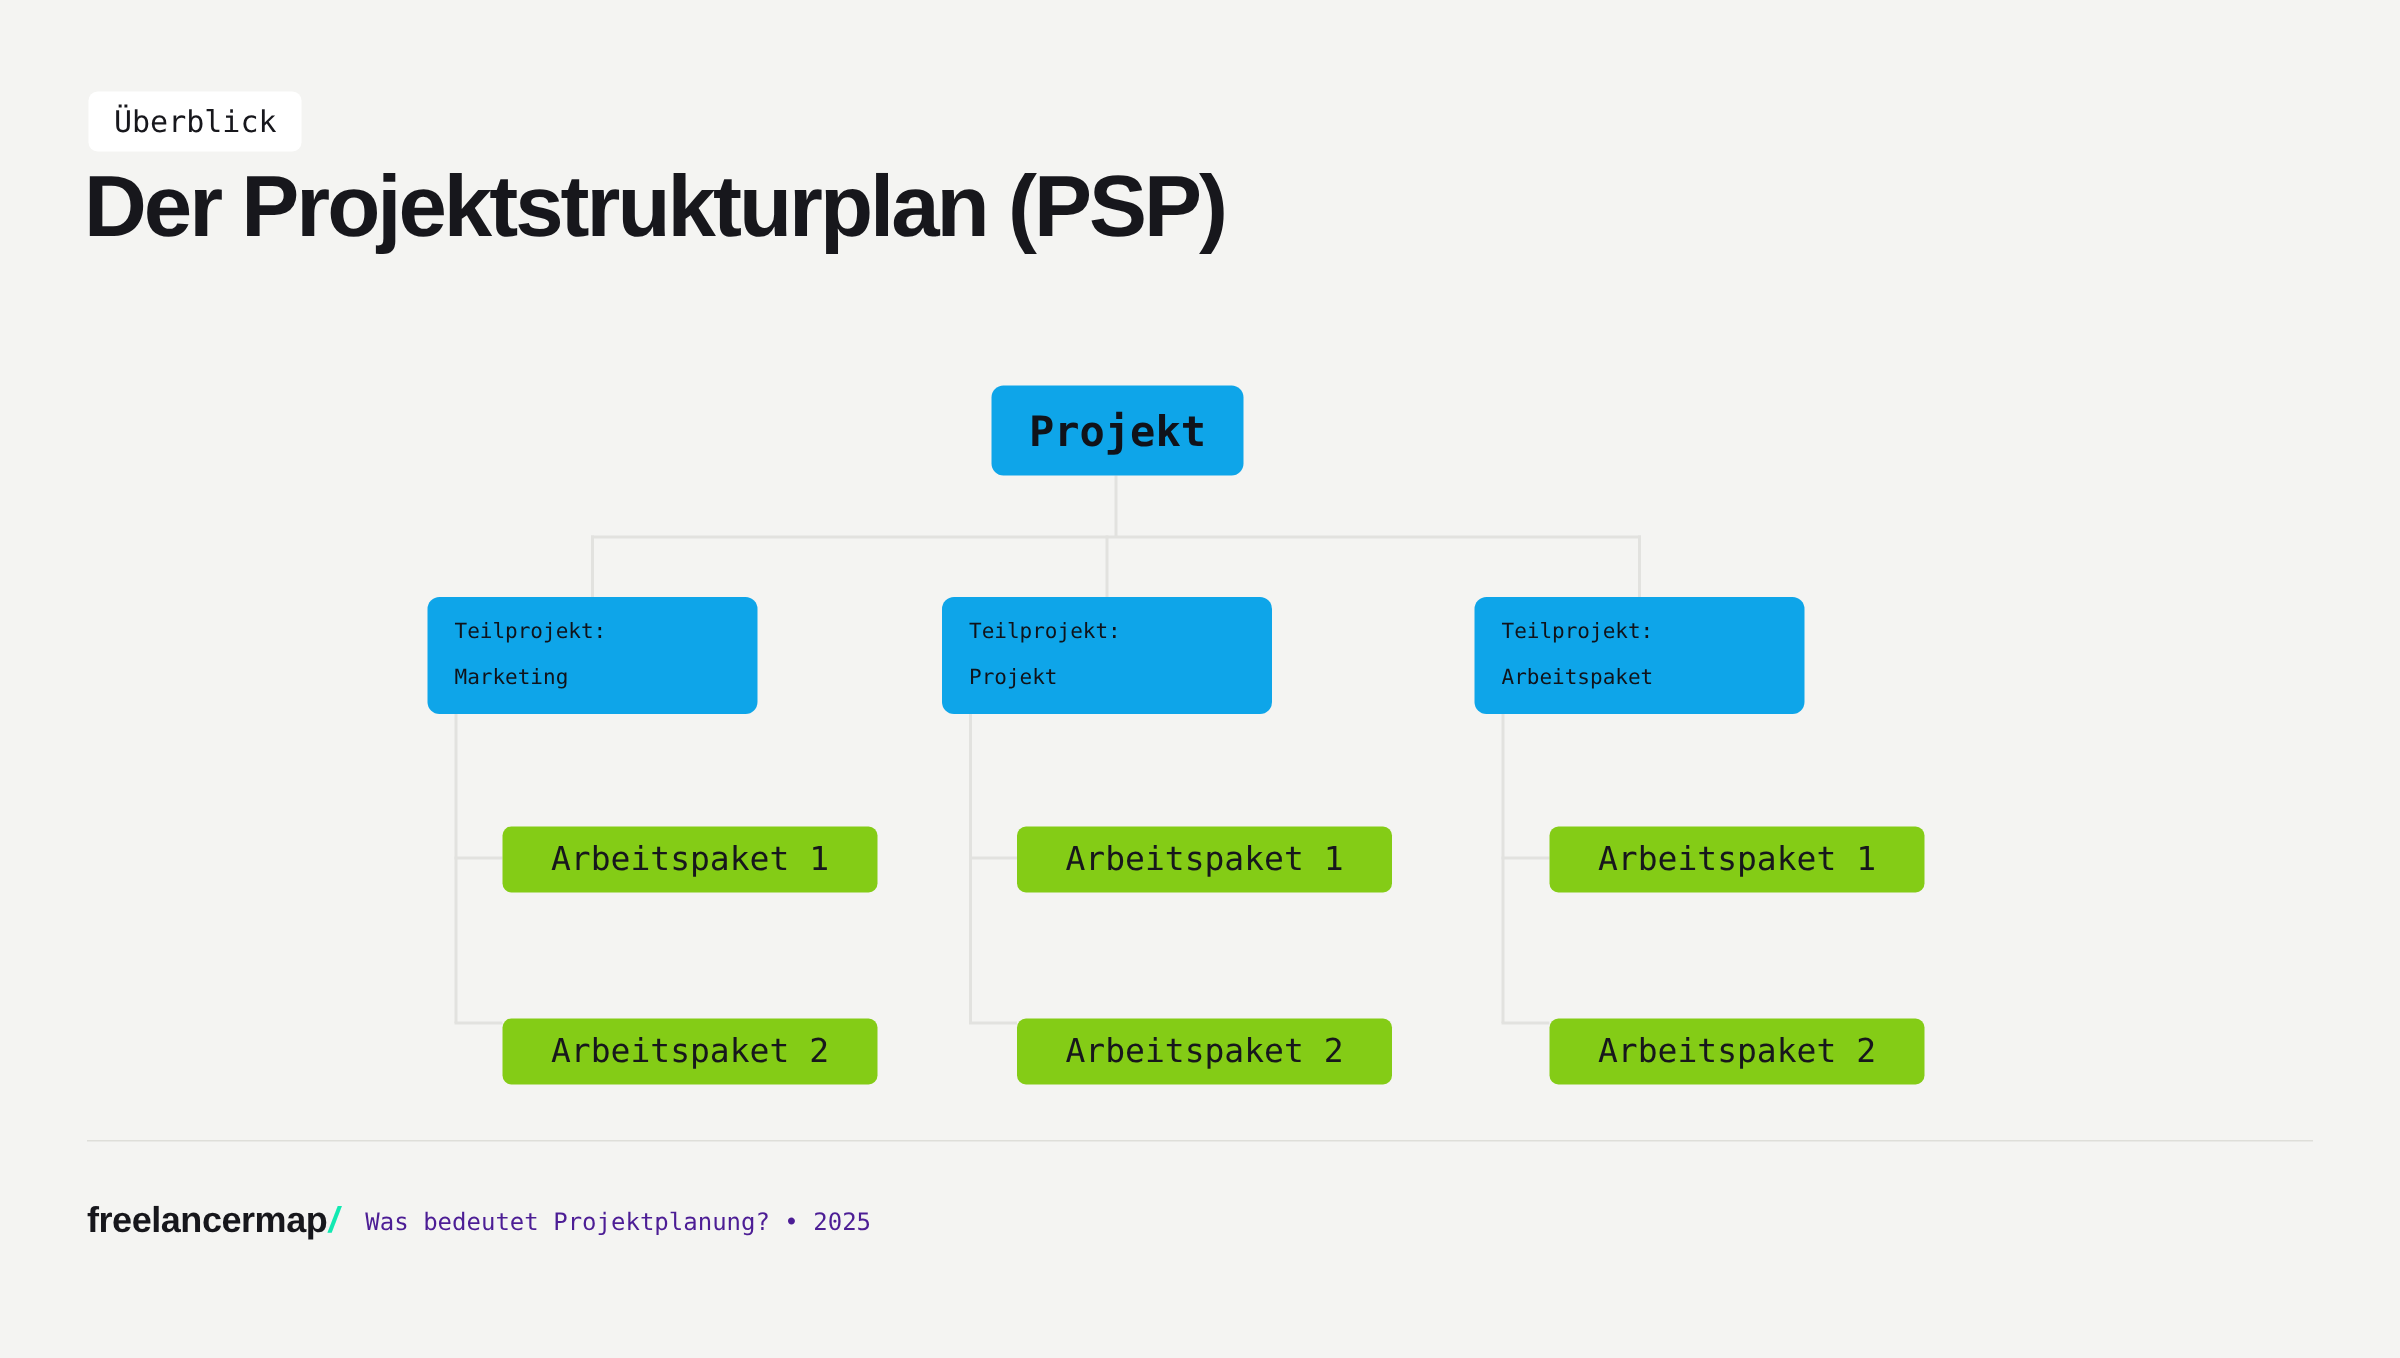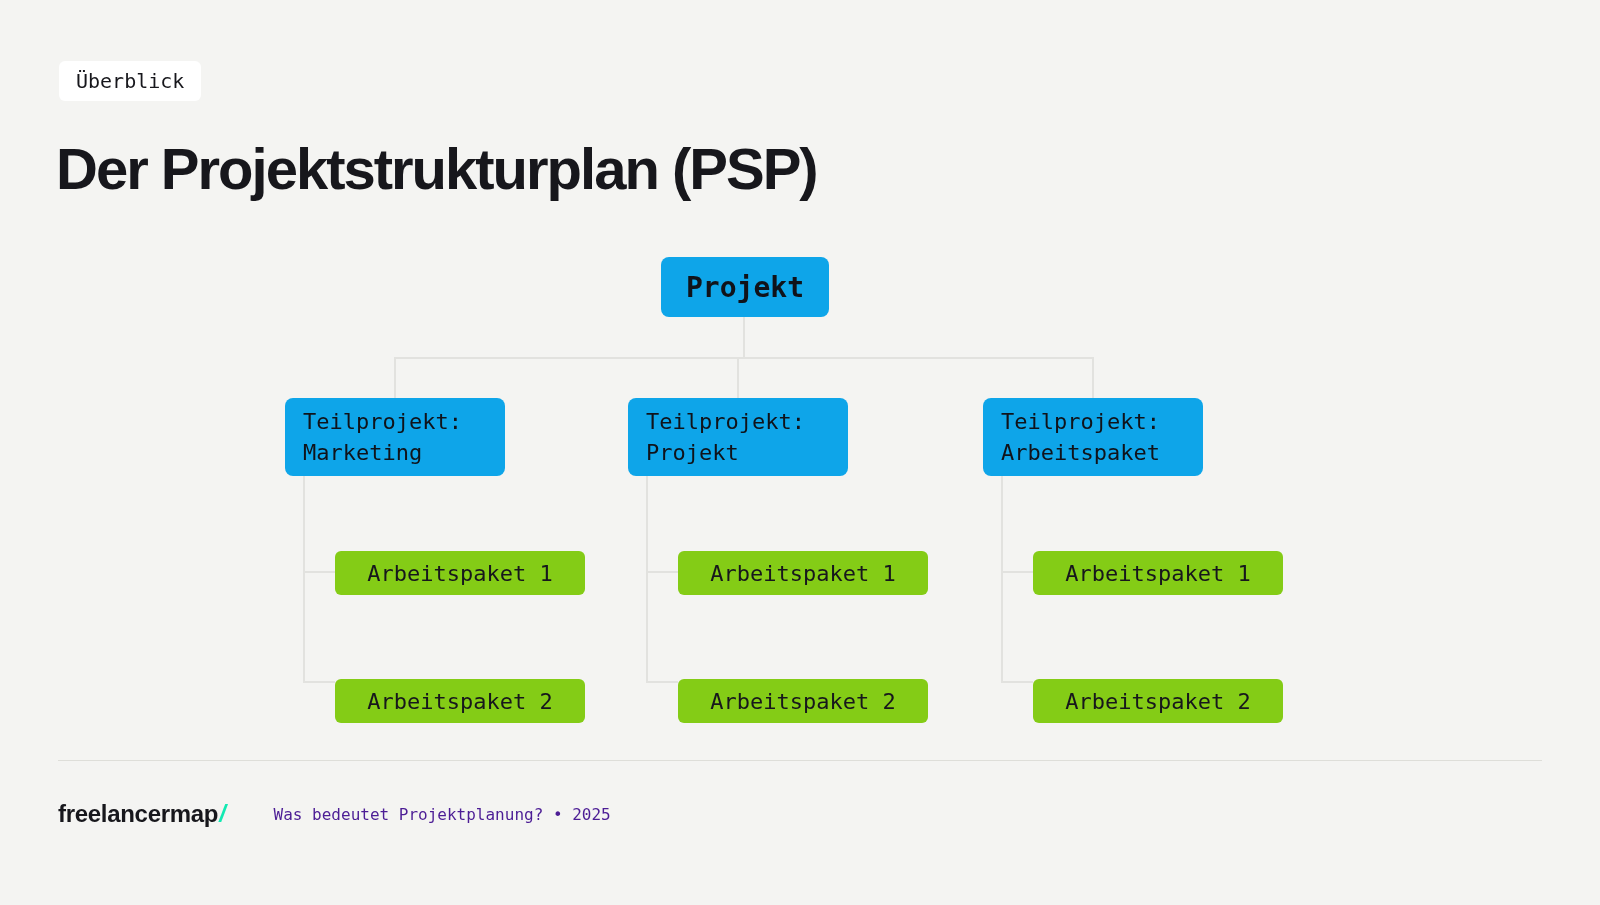--- a/index.html
+++ b/index.html
@@ -12,21 +12,21 @@
   }
   .canvas { position: relative; width: 1312px; height: 905px; background: #f4f4f2; }
 
   .badge {
     position: absolute; left: 59px; top: 61px;
     background: #ffffff; border-radius: 6px;
     padding: 8px 17px; font-size: 20px; color: #17171c;
   }
 
   .title {
-    position: absolute; left: 56px; top: 135px;
+    position: absolute; left: 56px; top: 104px;
     font-family: "Liberation Sans", sans-serif;
     font-weight: 800; font-size: 58px; letter-spacing: -2px;
     color: #17171c;
   }
 
   .line { position: absolute; background: #e2e2df; }
 
   .node { position: absolute; display: flex; align-items: center; }
   .node.green { background: #0ea5e9; border-radius: 8px; color: #10131a; }
   .node.white {
@@ -35,21 +35,21 @@
     width: 250px; height: 44px;
   }
 
   .root-node {
     left: 661px; top: 257px; width: 168px; height: 60px;
     justify-content: center; font-size: 28px; font-weight: bold;
   }
 
   .branch-node {
     top: 398px; width: 220px; height: 78px;
-    padding-left: 18px; font-size: 22px;
+    padding-left: 18px; font-size: 14px;
   }
   .branch-node .two-line { display: flex; flex-direction: column; line-height: 31px; }
 
   .b0 { left: 285px; }
   .b1 { left: 628px; }
   .b2 { left: 983px; }
 
   
   .stem   { left: 743px; top: 317px; width: 2px; height: 41px; }
   .rail   { left: 394px; top: 357px; width: 700px; height: 2px; }
@@ -75,21 +75,21 @@
   .wp.r1 { top: 551px; }
   .wp.r2 { top: 679px; }
   .wp.b0c { left: 335px; }
   .wp.b1c { left: 678px; }
   .wp.b2c { left: 1033px; }
 
   .divider { position: absolute; left: 58px; top: 760px; width: 1484px; height: 1px; background: #deded9; }
 
   .footer {
     position: absolute; left: 58px; top: 800px;
-    display: flex; align-items: center; gap: 48px;
+    display: flex; align-items: center; gap: 18px;
   }
   .logo {
     font-family: "Liberation Sans", sans-serif;
     font-weight: 700; font-size: 24px; letter-spacing: -0.3px;
     color: #17171c; display: flex; align-items: baseline;
   }
   .logo .slash { color: #12e9b2; font-style: italic; margin-left: 1px; }
   .caption { font-size: 16px; color: #4c1d95; }
 </style>
 </head>

